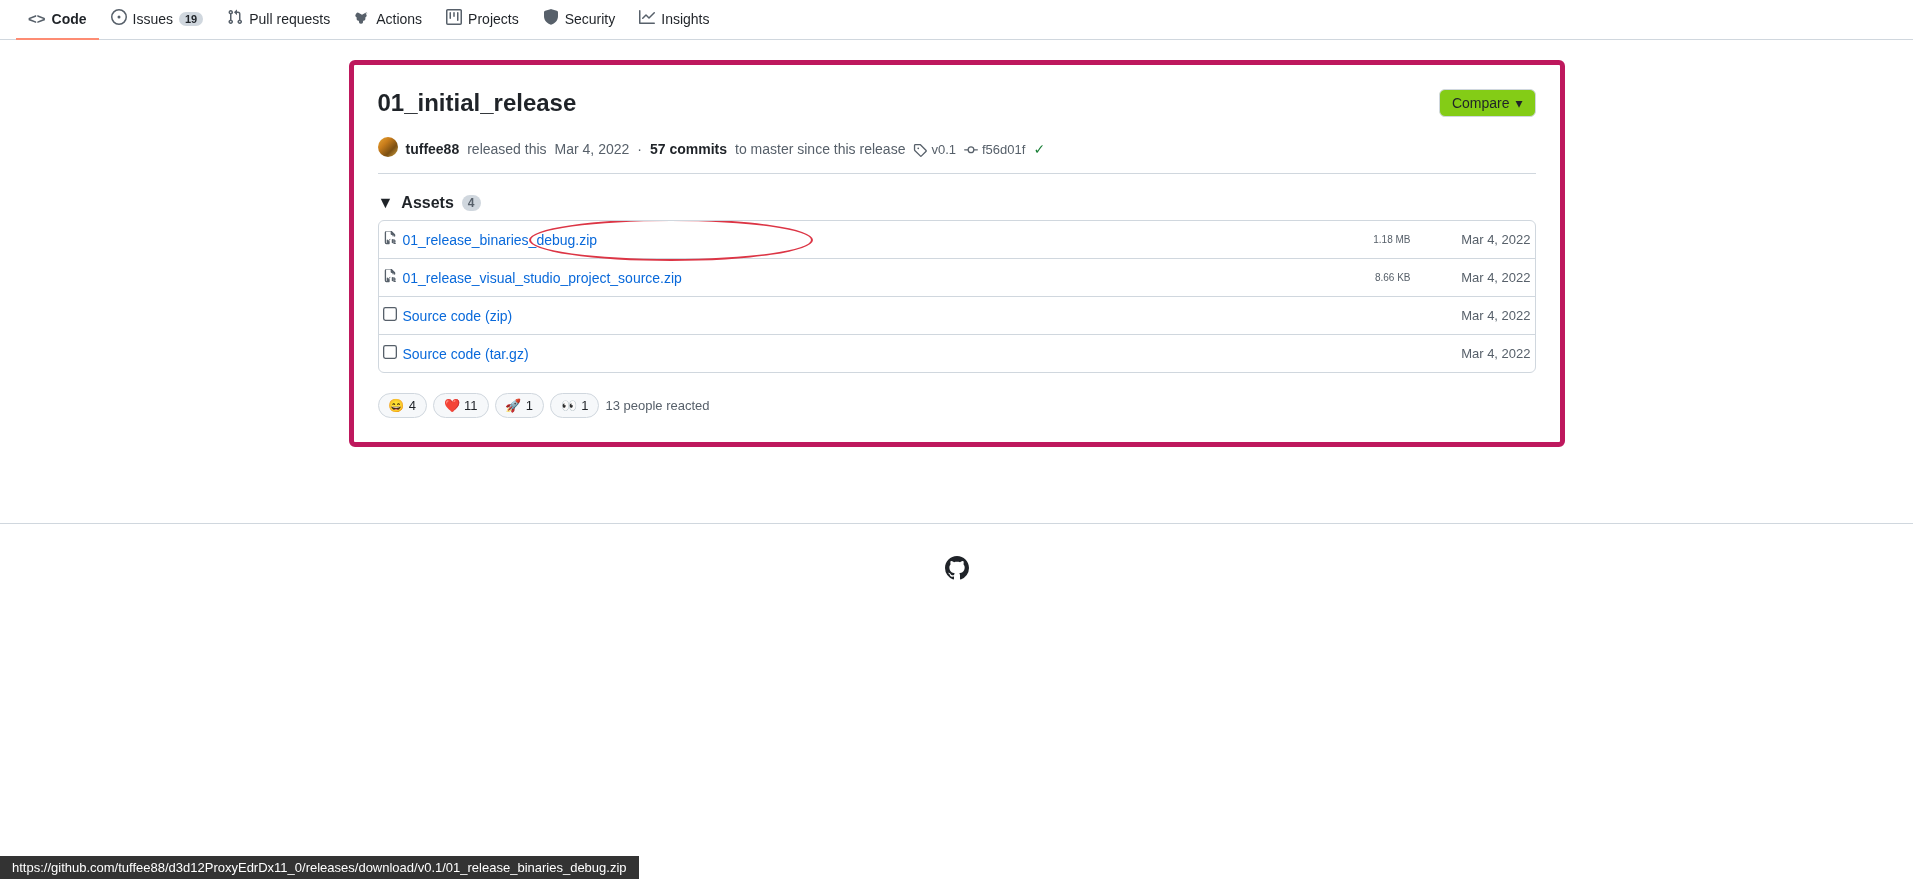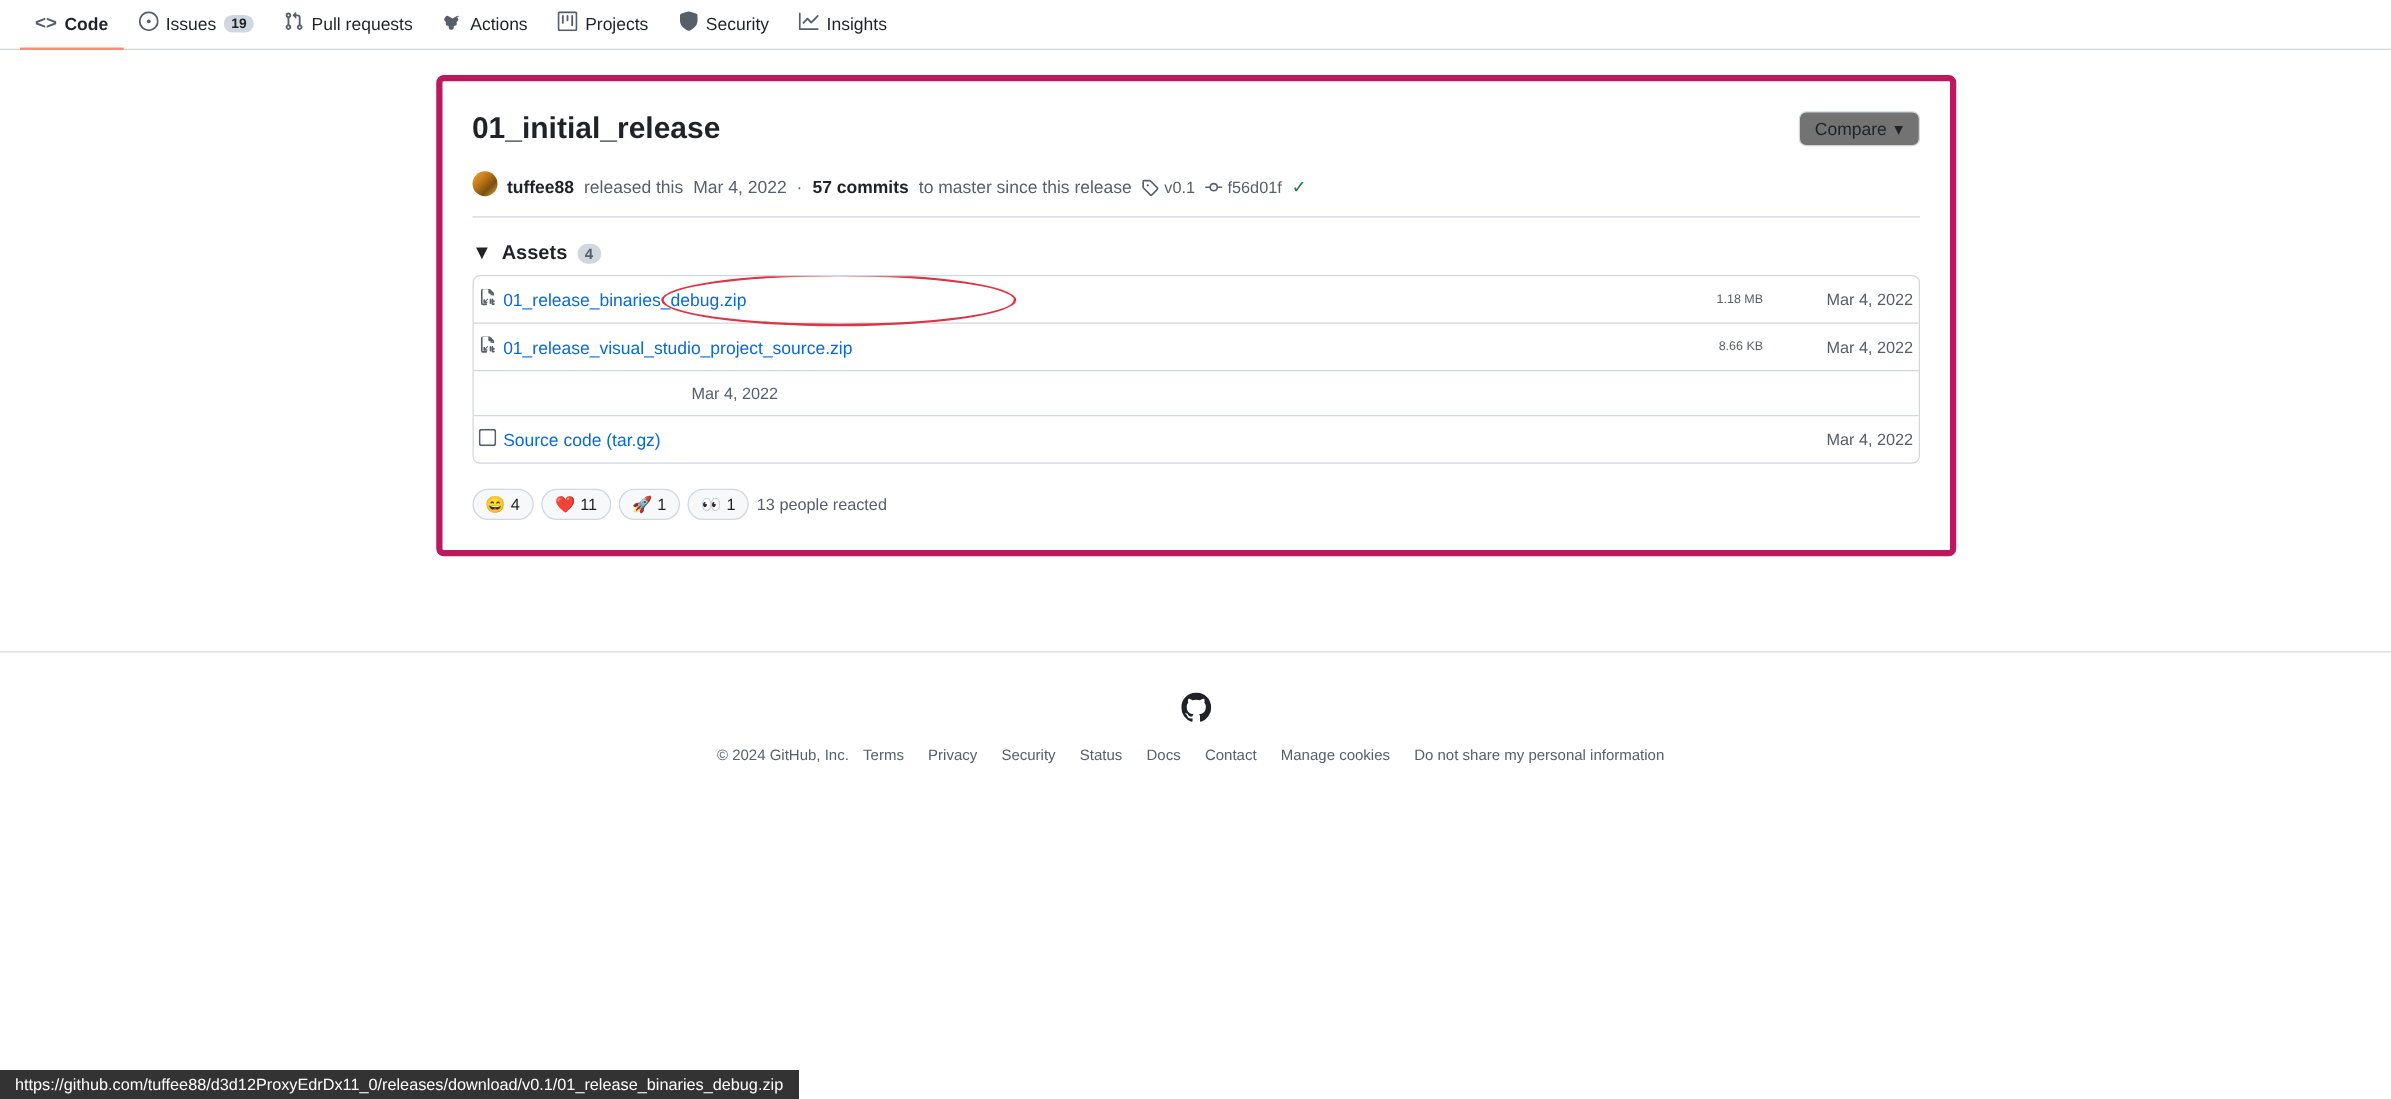--- a/index.html
+++ b/index.html
@@ -78,21 +78,21 @@
       margin-bottom: 8px;
     }
 
     .compare-btn {
       display: flex;
       align-items: center;
       gap: 6px;
       padding: 5px 12px;
       border: 1px solid #d0d7de;
       border-radius: 6px;
-      background: #737373;
+      background: #84cc16;
       cursor: pointer;
       font-size: 14px;
       color: #1f2328;
     }
 
     .release-meta {
       display: flex;
       align-items: flex-end;
       gap: 8px;
       font-size: 14px;
@@ -385,20 +385,28 @@
                   <path d="M3.5 1.75v11.5c0 .138.112.25.25.25h3.17a.75.75 0 0 1 0 1.5H3.75A1.75 1.75 0 0 1 2 13.25V1.75A1.75 1.75 0 0 1 3.75 0h5.586c.464 0 .909.185 1.237.513l2.914 2.914c.329.328.513.773.513 1.237v1.086a.75.75 0 0 1-1.5 0V4.664h-2.5A1.25 1.25 0 0 1 8.75 3.414V.5H3.75a.25.25 0 0 0-.25.25Zm7.28 3.414-.03-.03V3.664h.03l.001-.001 2.25 2.25h-.001v.001H10.75l.03-.75ZM8.217 9.005a.749.749 0 0 1 0 1.06l-1.78 1.78h.813a.75.75 0 0 1 0 1.5H5a.75.75 0 0 1-.75-.75v-2.25a.75.75 0 0 1 1.5 0v.813l1.78-1.78a.749.749 0 0 1 1.06-.373ZM11.5 9.75a.75.75 0 0 0-1.5 0v3.5a.75.75 0 0 0 1.5 0Zm2.5.75h-.75v-.75a.75.75 0 0 0-1.5 0V14a.75.75 0 0 0 .75.75H14a.75.75 0 0 0 0-1.5h-.75v-1h.75a.75.75 0 0 0 0-1.5Z"></path>
                 </svg>
             </span>
             <a href="#">01_release_visual_studio_project_source.zip</a>
           </div>
           <div class="asset-size">8.66 KB</div>
           <div class="asset-date">Mar 4, 2022</div>
         </div>
 
         <div class="asset-row">
+          <div class="asset-name">
+            <span class="src-icon">
+              <svg width="14" height="14" viewBox="0 0 16 16" fill="#57606a">
+                  <path d="M0 2.75A2.75 2.75 0 0 1 2.75 0h10.5A2.75 2.75 0 0 1 16 2.75v10.5A2.75 2.75 0 0 1 13.25 16H2.75A2.75 2.75 0 0 1 0 13.25ZM2.75 1.5A1.25 1.25 0 0 0 1.5 2.75v10.5A1.25 1.25 0 0 0 2.75 14.5h10.5A1.25 1.25 0 0 0 14.5 13.25V2.75A1.25 1.25 0 0 0 13.25 1.5Z"></path>
+                </svg>
+            </span>
+            <a href="#">Source code (zip)</a>
+          </div>
           <div class="asset-size"></div>
           <div class="asset-date">Mar 4, 2022</div>
         </div>
 
         <div class="asset-row">
           <div class="asset-name">
             <span class="src-icon">
               <svg width="14" height="14" viewBox="0 0 16 16" fill="#57606a">
                   <path d="M0 2.75A2.75 2.75 0 0 1 2.75 0h10.5A2.75 2.75 0 0 1 16 2.75v10.5A2.75 2.75 0 0 1 13.25 16H2.75A2.75 2.75 0 0 1 0 13.25ZM2.75 1.5A1.25 1.25 0 0 0 1.5 2.75v10.5A1.25 1.25 0 0 0 2.75 14.5h10.5A1.25 1.25 0 0 0 14.5 13.25V2.75A1.25 1.25 0 0 0 13.25 1.5Z"></path>
                 </svg>
@@ -435,28 +443,17 @@
   </div>
 
 </div>
 
 <footer class="footer">
   <span class="github-logo">
     <svg height="24" viewBox="0 0 16 16" width="24" fill="#1f2328">
         <path d="M8 0c4.42 0 8 3.58 8 8a8.013 8.013 0 0 1-5.45 7.59c-.4.08-.55-.17-.55-.38 0-.27.01-1.13.01-2.2 0-.75-.25-1.23-.54-1.48 1.78-.2 3.65-.88 3.65-3.95 0-.88-.31-1.59-.82-2.15.08-.2.36-1.02-.08-2.12 0 0-.67-.22-2.2.82-.64-.18-1.32-.27-2-.27-.68 0-1.36.09-2 .27-1.53-1.03-2.2-.82-2.2-.82-.44 1.1-.16 1.92-.08 2.12-.51.56-.82 1.28-.82 2.15 0 3.06 1.86 3.75 3.64 3.95-.23.2-.44.55-.51 1.07-.46.21-1.61.55-2.33-.66-.15-.24-.6-.83-1.23-.82-.67.01-.27.38.01.53.34.19.73.9.82 1.13.16.45.68 1.31 2.69.94 0 .67.01 1.3.01 1.49 0 .21-.15.45-.55.38A7.995 7.995 0 0 1 0 8c0-4.42 3.58-8 8-8Z"></path>
       </svg>
   </span>
-  <div>
-    <span>© 2024 GitHub, Inc.</span>
-    <a href="#">Terms</a>
-    <a href="#">Privacy</a>
-    <a href="#">Security</a>
-    <a href="#">Status</a>
-    <a href="#">Docs</a>
-    <a href="#">Contact</a>
-    <a href="#">Manage cookies</a>
-    <a href="#">Do not share my personal information</a>
-  </div>
 </footer>
 
 <div class="status-bar">
   <span>https://github.com/tuffee88/d3d12ProxyEdrDx11_0/releases/download/v0.1/01_release_binaries_debug.zip</span>
 </div>
 
 </body></html>

